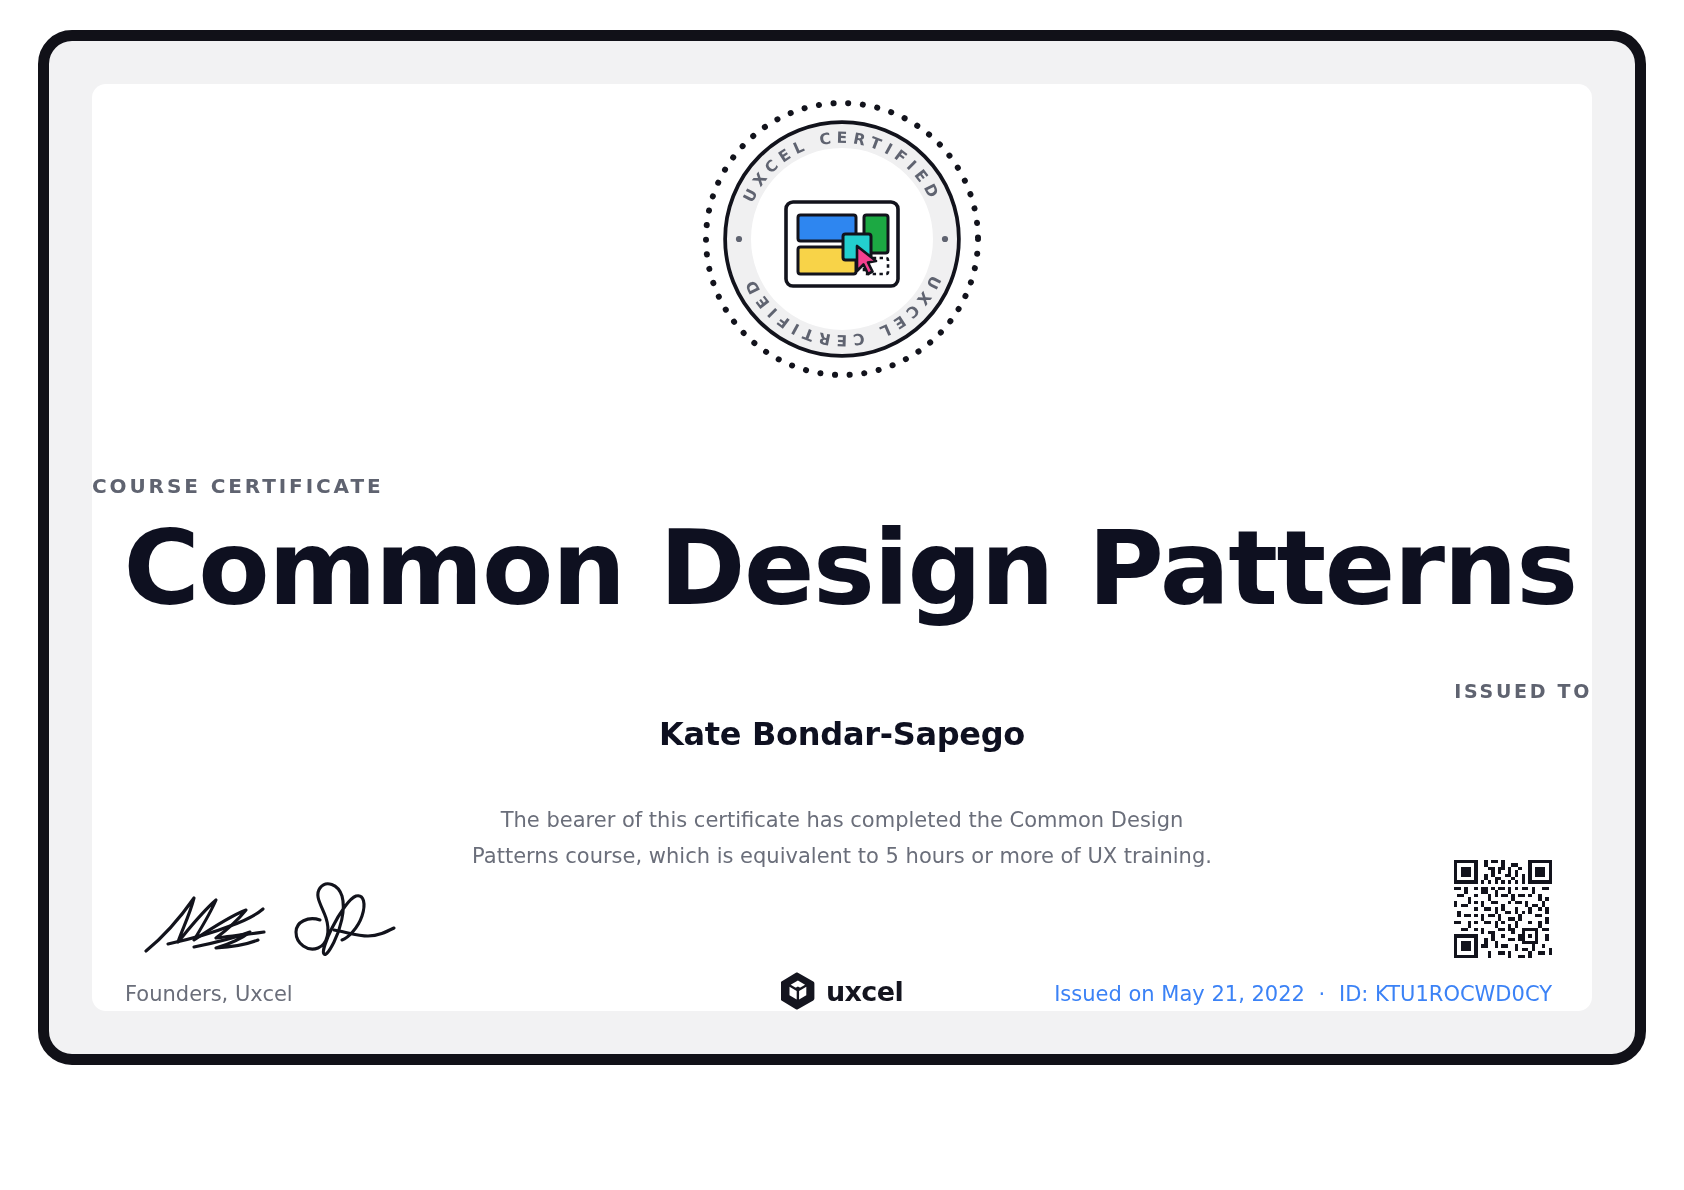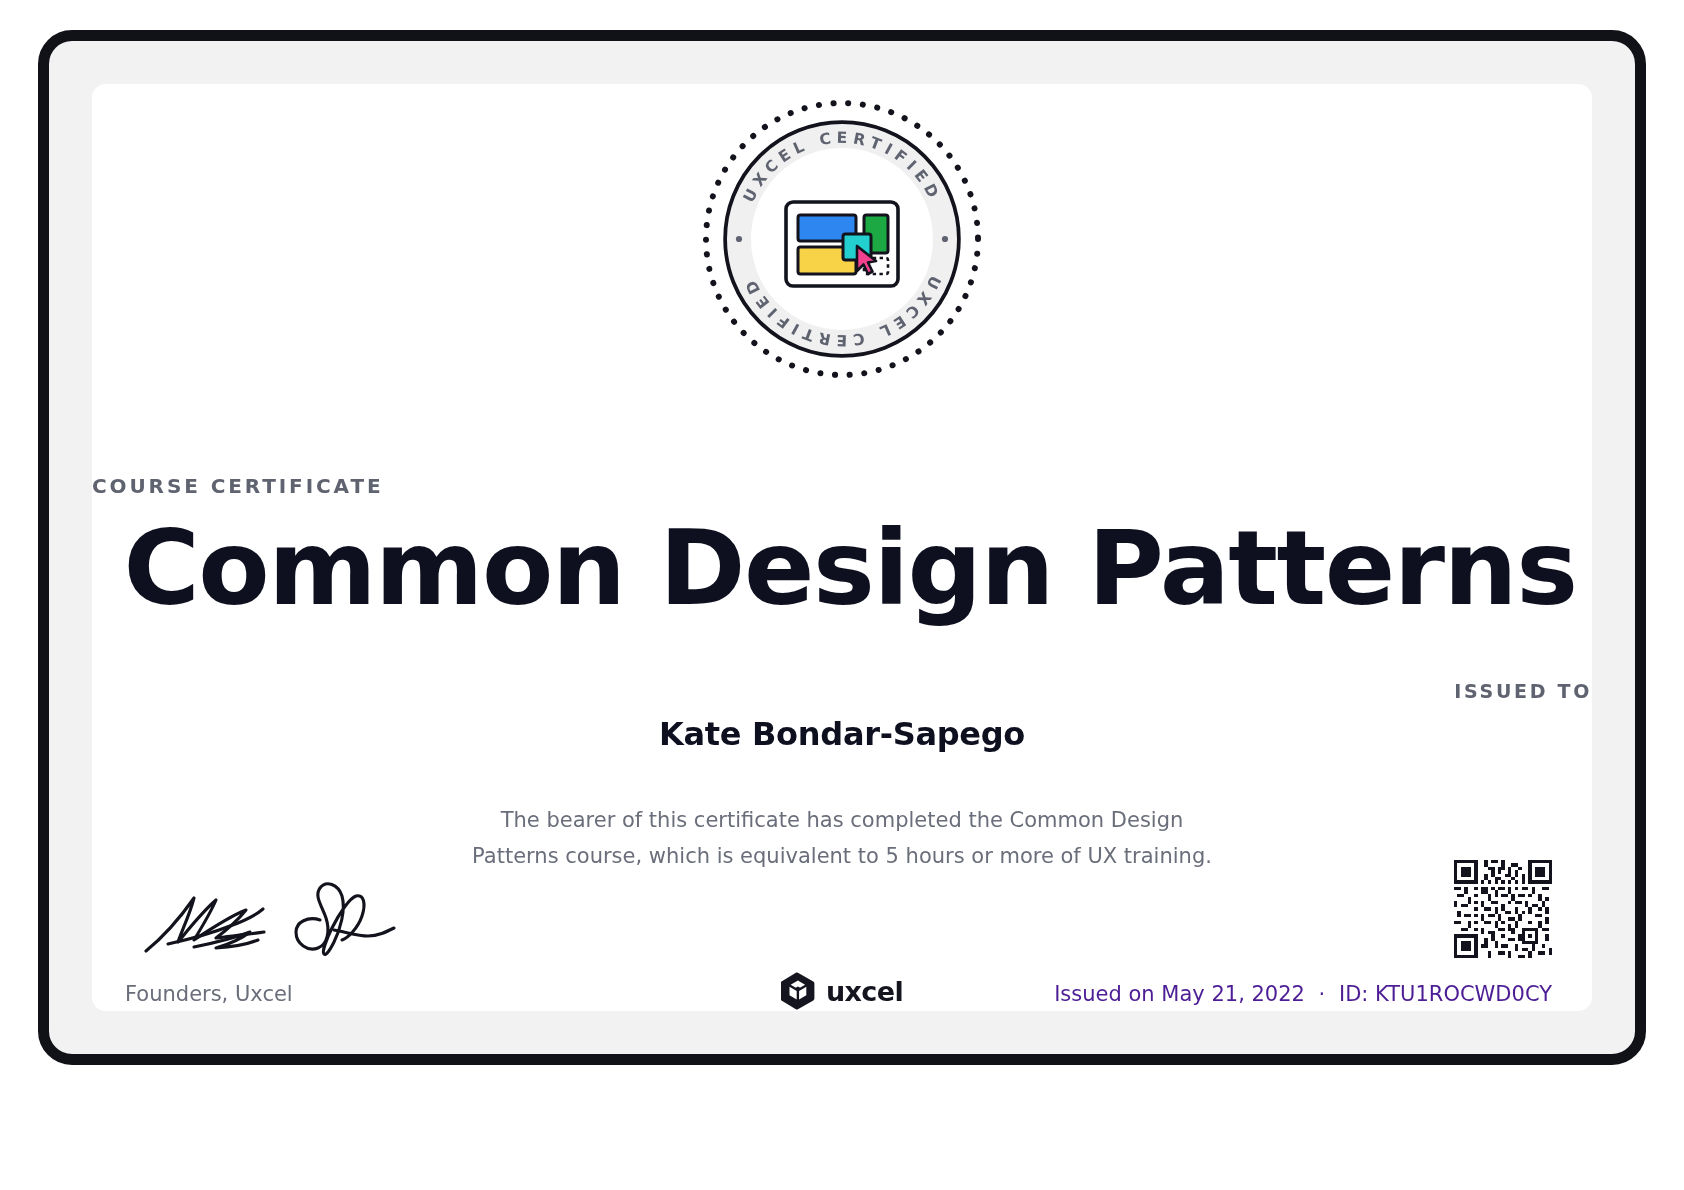--- a/index.html
+++ b/index.html
@@ -136,21 +136,21 @@
     font-weight: 800;
     letter-spacing: -0.6px;
     color: #14151f;
   }
 
   .issue-meta {
     position: absolute;
     right: 40px;
     top: 898px;
     font-size: 21px;
-    color: #4c1d95;
+    color: #3b82f6;
     white-space: nowrap;
   }
   .issue-meta .dot-sep { padding: 0 7px; }
 
   .qr-code {
     position: absolute;
     right: 40px;
     top: 776px;
     width: 98px;
     height: 98px;

